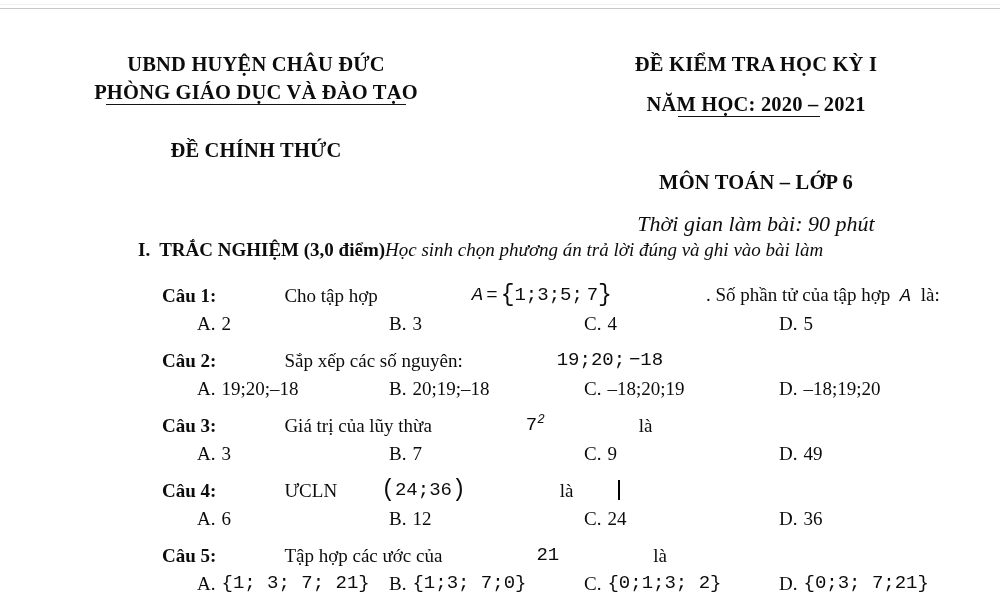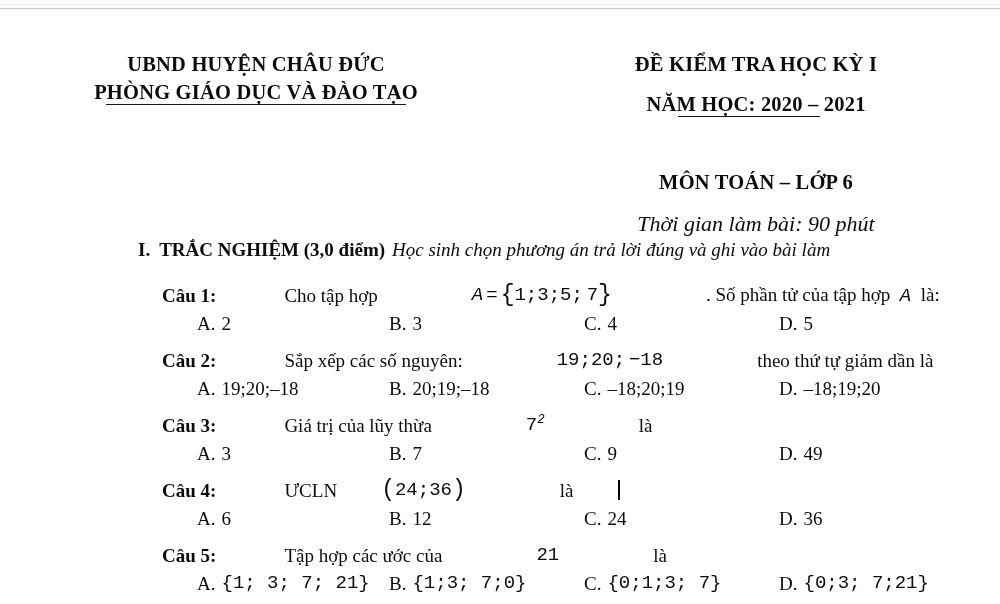--- a/index.html
+++ b/index.html
@@ -96,21 +96,21 @@
   .section {
     position: absolute;
     left: 138px; top: 237px;
     width: 840px;
     font-size: 19px;
     line-height: 26px;
     white-space: nowrap;
   }
   .sec-num   { font-weight: bold; }
   .sec-title { font-weight: bold; margin-left: 9px; }
-  .sec-note  { font-style: italic; margin-left: 7px; }
+  .sec-note  { font-style: italic; }
 
   
   .questions {
     position: absolute;
     left: 0; top: 279px;
     width: 1000px;
   }
   .q-block { position: relative; }
 
   .q-text {
@@ -196,20 +196,21 @@
 
   <div class="top-rule-2"></div>
   <div class="top-rule"></div>
 
   <div class="header">
 
     <div class="hdr-col hdr-left">
       <div class="hdr-line">UBND HUYỆN CHÂU ĐỨC</div>
       <div class="hdr-line u underline-left">PHÒNG GIÁO DỤC VÀ ĐÀO TẠO</div>
       <div class="hdr-gap-left"></div>
+      <div class="hdr-line">ĐỀ CHÍNH THỨC</div>
     </div>
 
     <div class="hdr-col hdr-right">
       <div class="hdr-line">ĐỀ KIỂM TRA HỌC KỲ I</div>
       <div class="hdr-line u underline-right">NĂM HỌC: 2020 – 2021</div>
       <div class="hdr-gap-right"></div>
       <div class="hdr-line">MÔN TOÁN – LỚP 6</div>
       <div class="hdr-time">Thời gian làm bài: 90 phút</div>
     </div>
 
@@ -250,21 +251,20 @@
       </div>
     </div>
 
     <div class="q-block">
       <div class="q-text">
         <span class="q-label">Câu 2:</span>
         <span class="q-body">Sắp xếp các số nguyên:</span>
         <span class="sp"></span>
         <span class="math math-up">19;20; −18</span>
         <span class="sp"></span>
-        <span>theo thứ tự giảm dần là</span>
       </div>
       <div class="q-answers">
         <div class="ans ans-a">
           <span class="ans-key">A.</span>
           <span class="ans-val">19;20;–18</span>
         </div>
         <div class="ans ans-b">
           <span class="ans-key">B.</span>
           <span class="ans-val">20;19;–18</span>
         </div>
@@ -350,21 +350,21 @@
         <div class="ans ans-a">
           <span class="ans-key">A.</span>
           <span class="ans-val math math-up">{1; 3; 7; 21}</span>
         </div>
         <div class="ans ans-b">
           <span class="ans-key">B.</span>
           <span class="ans-val math math-up">{1;3; 7;0}</span>
         </div>
         <div class="ans ans-c">
           <span class="ans-key">C.</span>
-          <span class="ans-val math math-up">{0;1;3; 7}</span>
+          <span class="ans-val math math-up">{0;1;3; 2}</span>
         </div>
         <div class="ans ans-d">
           <span class="ans-key">D.</span>
           <span class="ans-val math math-up">{0;3; 7;21}</span>
         </div>
       </div>
     </div>
 
   </div>
 </div>

